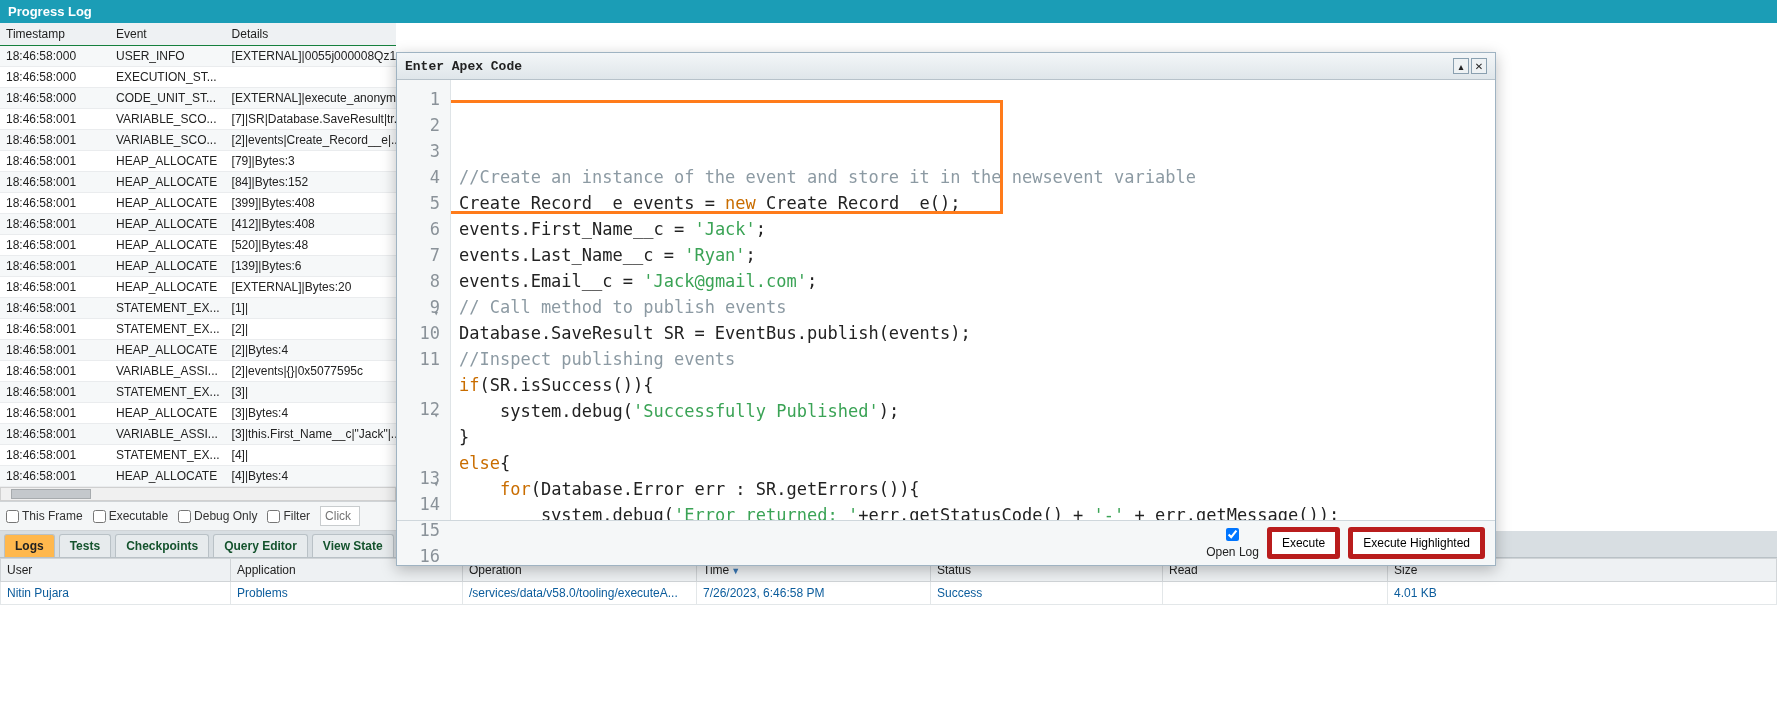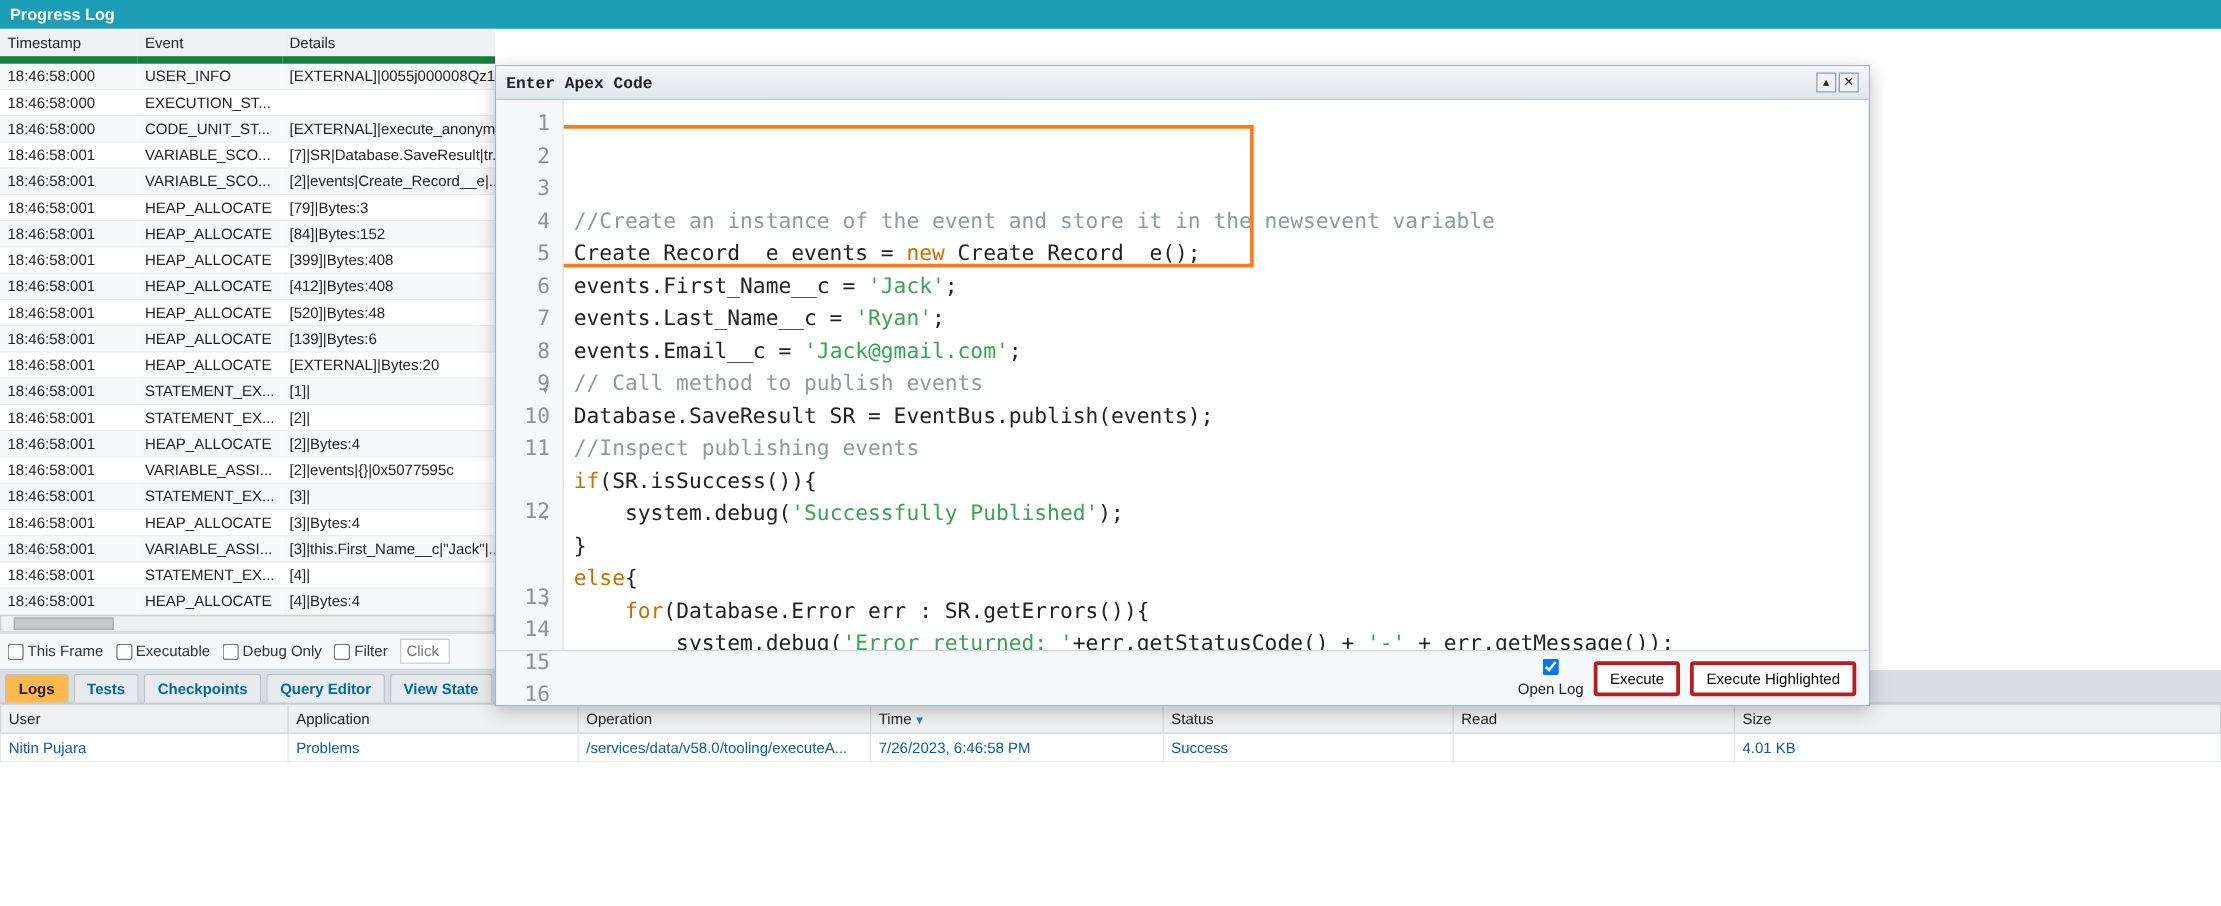--- a/index.html
+++ b/index.html
@@ -1,32 +1,32 @@
 <!DOCTYPE html>
 <html><head>
 <meta charset="utf-8">
 <style>
   * { box-sizing: border-box; margin: 0; padding: 0; }
   body { font-family: Arial, Helvetica, sans-serif; font-size: 12px; background: #fff; color: #222; width: 1777px; }
   .panel-title { background: #1b9db6; color: #fff; font-weight: bold; padding: 4px 8px; font-size: 13px; }
   .log-table { width: 1545px; border-collapse: collapse; }
-  .log-table th { text-align: left; font-weight: normal; background: #eef1f3; border-bottom: 6px solid #15803d; padding: 4px 6px; color: #222; }
+  .log-table th { text-align: left; font-weight: normal; background: #eef1f3; border-bottom: 1px solid #15803d; padding: 4px 6px; color: #222; }
   .log-table th:first-child { width: 110px; }
   .log-table th:nth-child(2) { width: 112px; }
   .log-table td { padding: 3px 6px; border-bottom: 1px solid #eaecee; white-space: nowrap; overflow: hidden; text-overflow: ellipsis; }
   .log-table tr.row td { background: #f6f8f9; }
   .log-table tr.row.alt td { background: #fff; }
   .log-scroll { width: 396px; overflow: hidden; }
   .scrollbar { height: 14px; background: #f0f0f0; border: 1px solid #d0d0d0; width: 396px; position: relative; }
   .scrollbar .thumb { position: absolute; left: 10px; top: 1px; width: 80px; height: 10px; background: #c4c8cc; border: 1px solid #a7abae; }
   .toolbar { display: flex; align-items: center; gap: 10px; padding: 4px 6px; background: #f4f6f7; border-top: 1px solid #d0d4d7; border-bottom: 1px solid #d0d4d7; width: 396px; }
   .toolbar label { display: flex; align-items: center; gap: 3px; font-size: 12px; color: #333; }
   .toolbar input[type=text] { border: 1px solid #c8ccce; padding: 2px 4px; font-size: 12px; width: 40px; }
   .tabs { display: flex; gap: 4px; padding: 3px 4px 0 4px; background: #d8dee2; border-bottom: 1px solid #b9c1c6; width: 1777px; }
-  .tab { padding: 4px 10px; border: 1px solid #b9c1c6; border-bottom: none; background: #e7ebed; color: #0369a1; font-weight: bold; font-size: 12px; border-radius: 3px 3px 0 0; cursor: pointer; }
+  .tab { padding: 4px 10px; border: 1px solid #b9c1c6; border-bottom: none; background: #e7ebed; color: #14532d; font-weight: bold; font-size: 12px; border-radius: 3px 3px 0 0; cursor: pointer; }
   .tab.active { background: #ffb84d; color: #222; }
   .logs-grid { width: 1777px; border-collapse: collapse; }
   .logs-grid th { text-align: left; font-weight: normal; background: #eef1f3; border: 1px solid #d0d4d7; padding: 4px 6px; }
   .logs-grid td { border: 1px solid #e3e7e9; padding: 4px 6px; color: #0b5c9c; }
   .sort-arrow { color: #3a78b5; font-size: 9px; margin-left: 2px; }
 
   
   .modal { position: absolute; left: 396px; top: 52px; width: 1100px; background: #fff; border: 1px solid #9fb3c2; box-shadow: 0 4px 14px rgba(0,0,0,.25); }
   .modal-header { display: flex; justify-content: space-between; align-items: center; background: linear-gradient(#f3f6f8,#dfe6ea); border-bottom: 1px solid #b7c2ca; padding: 5px 8px; }
   .modal-title { font-weight: bold; font-size: 13px; font-family: Liberation Mono, monospace; }
@@ -35,21 +35,21 @@
   .editor { display: flex; height: 440px; }
   .gutter { background: #f5f7f8; border-right: 1px solid #dfe4e7; color: #8a9299; text-align: right; padding: 6px 10px 6px 6px; font-family: Menlo, Consolas, monospace; font-size: 17px; line-height: 26px; user-select: none; position: relative; width: 54px;}
   .gutter .fold { position: absolute; right: 1px; font-size: 9px; color: #8a9299; }
   .code { flex: 1; padding: 6px 8px; font-family: Menlo, Consolas, monospace; font-size: 17px; line-height: 26px; white-space: pre; position: relative; overflow: hidden;}
   .tok-comment { color: #8c9aa3; }
   .tok-keyword { color: #c96d00; }
   .tok-string { color: #3aa355; }
   .hl-box { position: absolute; border: 3px solid #ff7b1a; pointer-events: none; }
   .modal-footer { display: flex; justify-content: flex-end; align-items: center; gap: 8px; padding: 6px 10px; border-top: 1px solid #cfd7dc; background: #f5f7f8;}
   .modal-footer label { display:flex; align-items:center; gap:4px; font-size:12px;flex-direction:column; }
-  .modal-footer button { padding: 4px 10px; border: 3px solid #b91c1c; background: #fff; border-radius: 3px; cursor: pointer; font-size: 12px;}
+  .modal-footer button { padding: 4px 10px; border: 5px solid #b91c1c; background: #fff; border-radius: 3px; cursor: pointer; font-size: 12px;}
   .wrap { position: relative; width: 1777px; }
 </style>
 </head>
 <body>
 
 <div class="wrap">
   <div class="panel-title">Progress Log</div>
 
   <div class="log-scroll">
     <table class="log-table">

